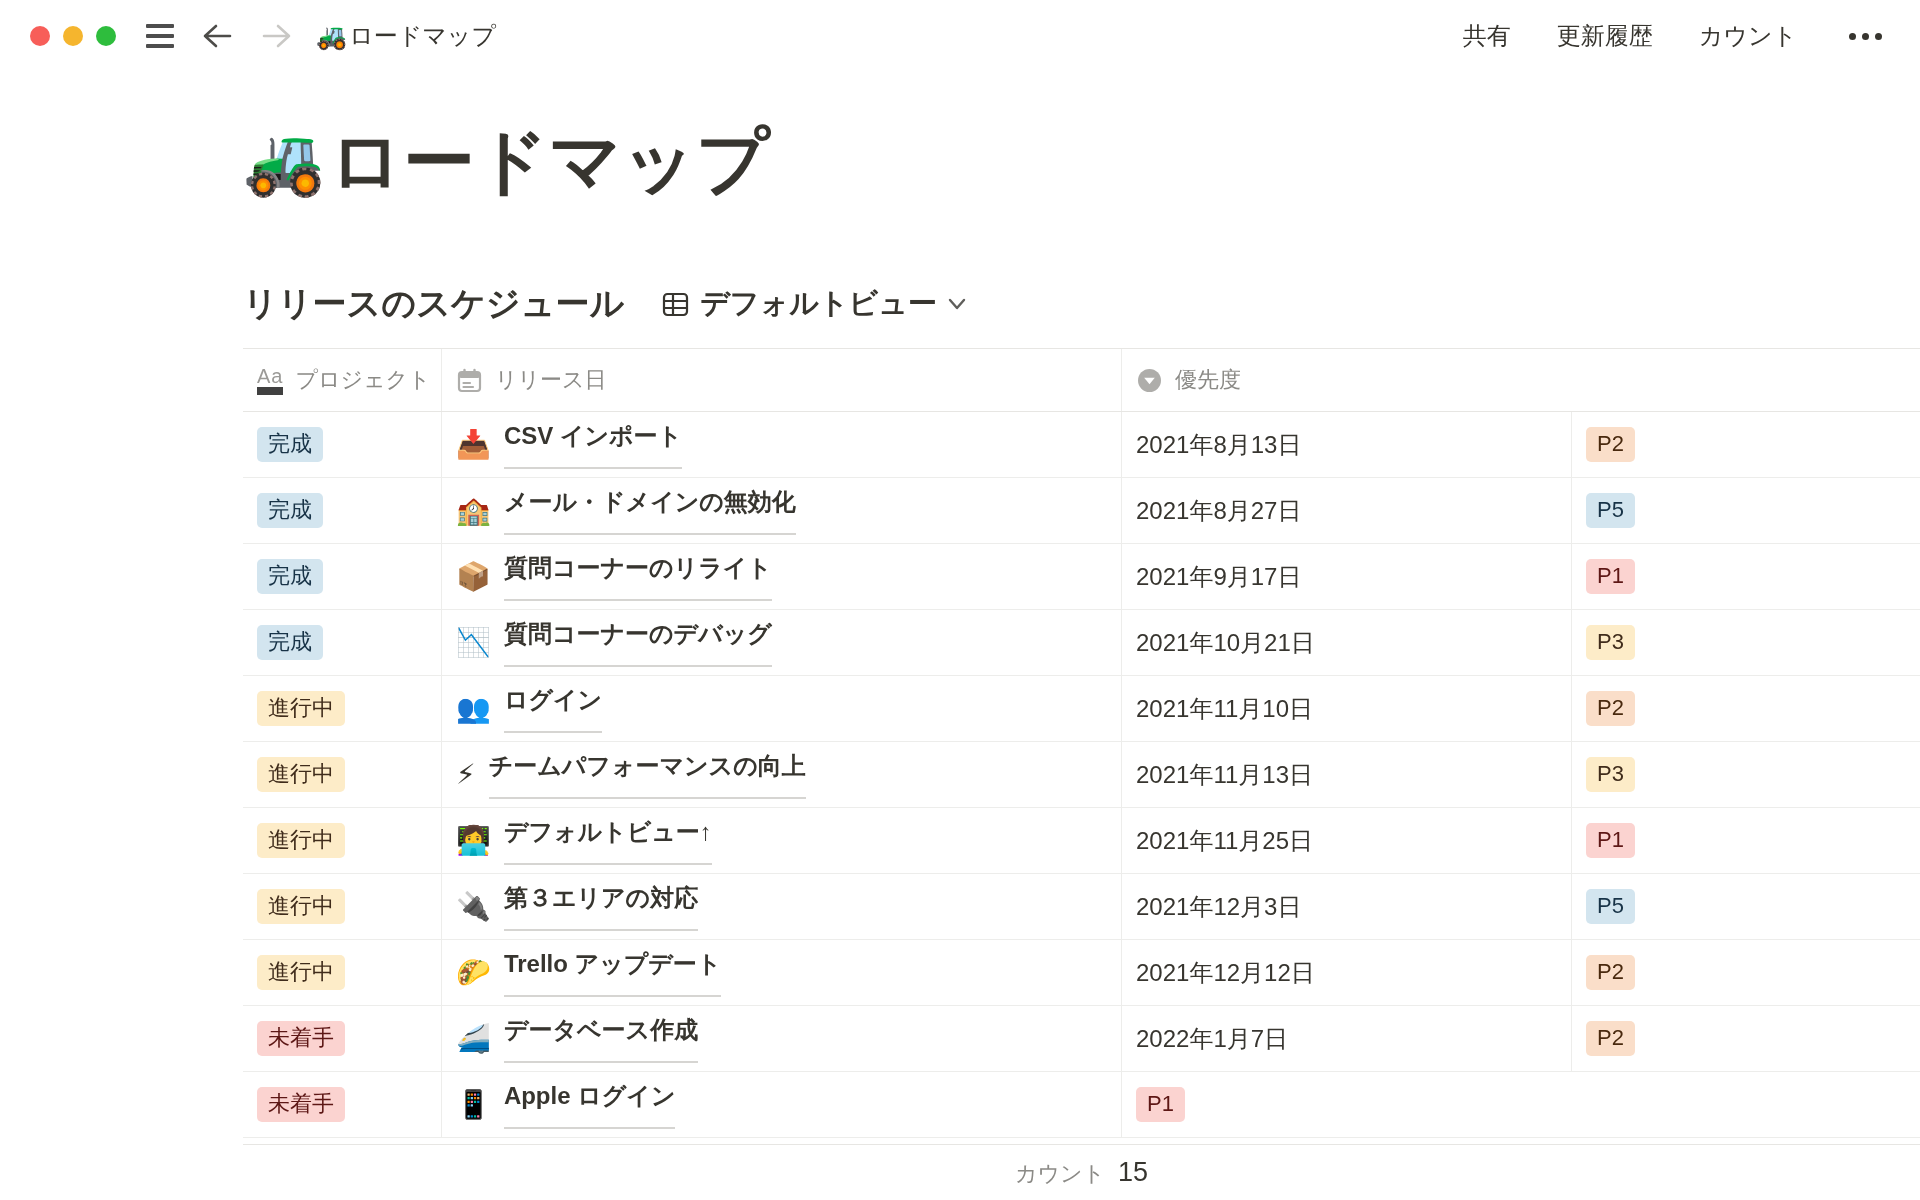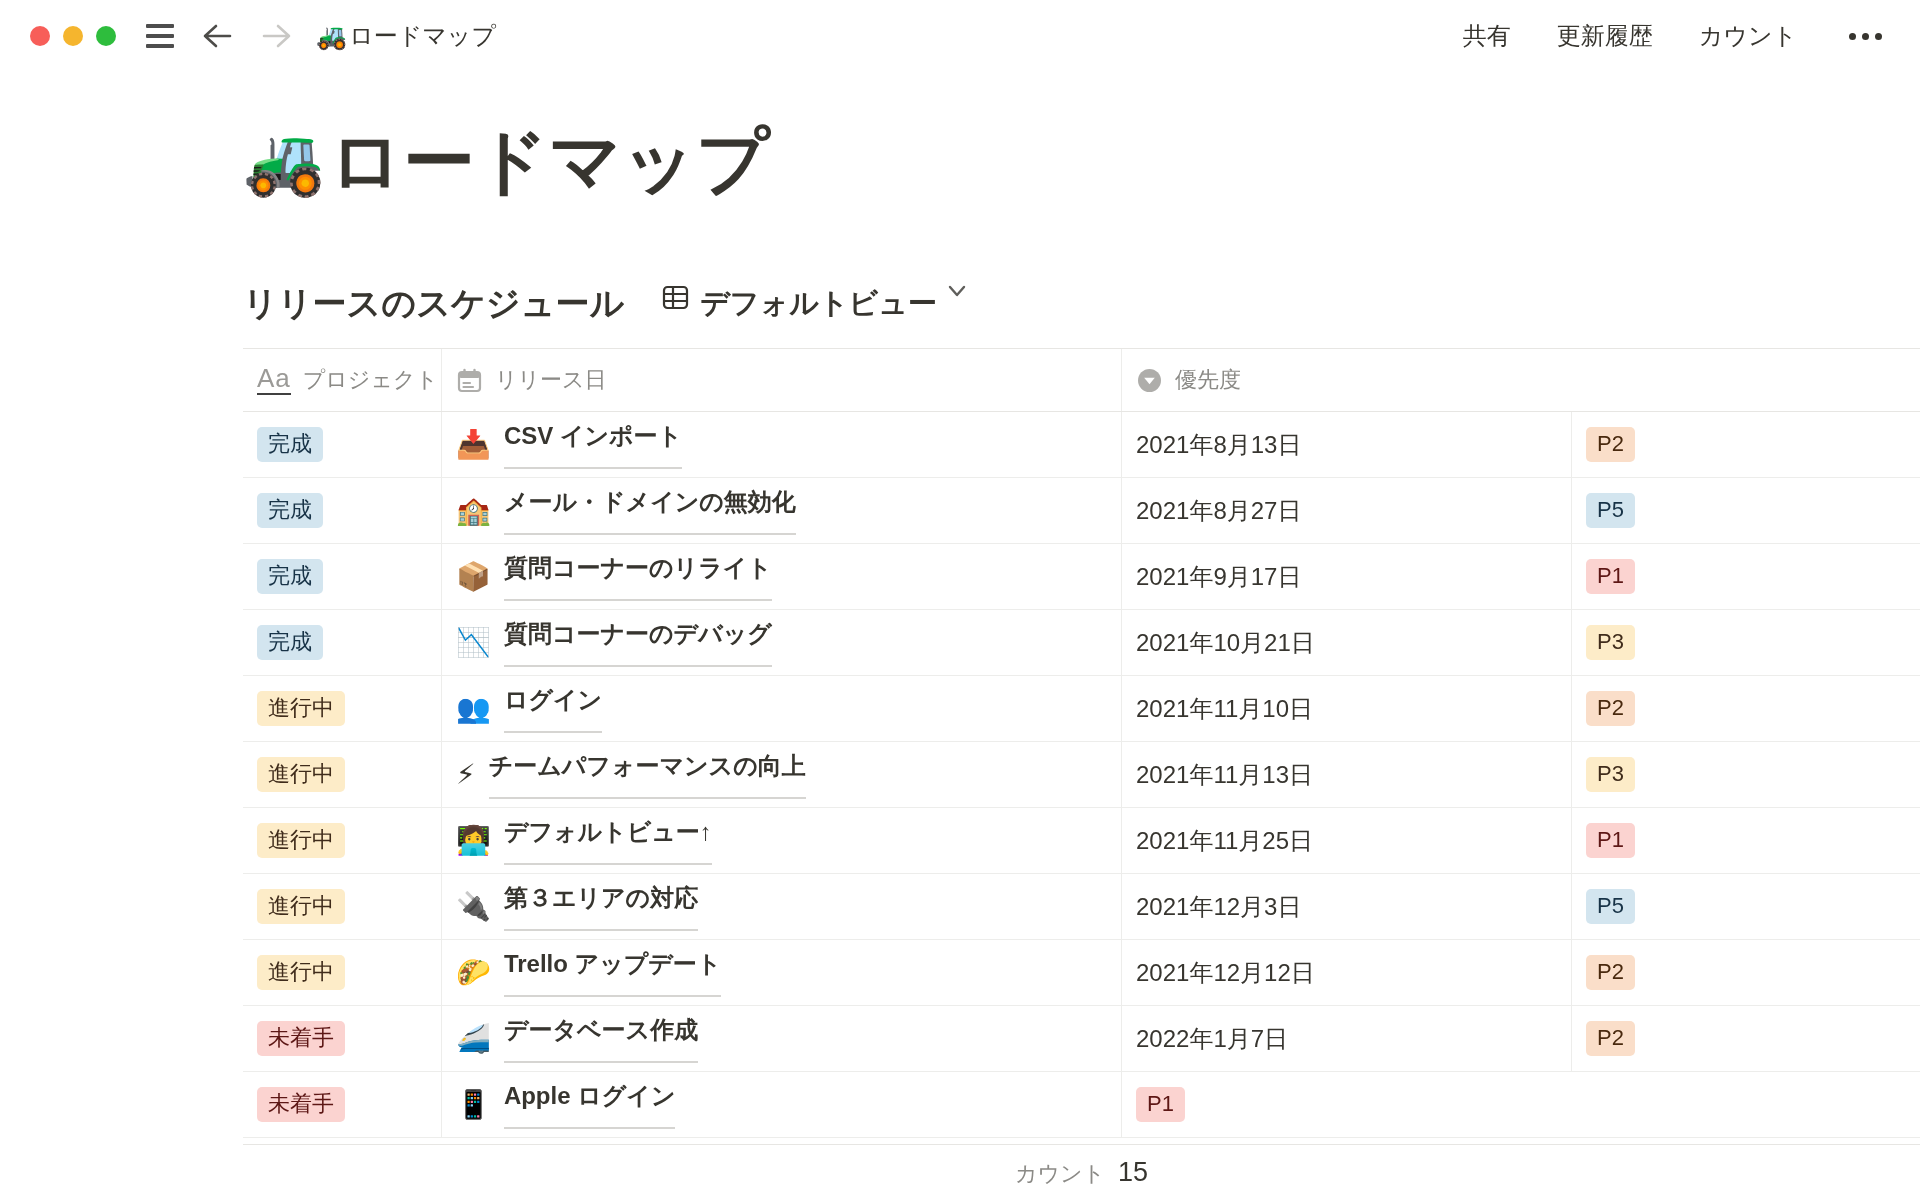--- a/index.html
+++ b/index.html
@@ -43,42 +43,42 @@
     display: flex; align-items: center; line-height: 1.25;
   }
   .page-title .emoji { font-size: 66px; margin-right: 4px; font-weight: 400; }
 
   
   .section-row {
     margin: 74px 0 0 243px;
     display: flex; align-items: center; height: 48px;
   }
   .section-title { font-size: 34px; font-weight: 700; color: #37352f; }
-  .view-tab { display: flex; margin-left: 38px; cursor: pointer; }
+  .view-tab { display: flex; align-items: center; margin-left: 38px; cursor: pointer; }
   .view-tab .grid-icon { margin-right: 11px; display: flex; }
   .view-name { font-size: 29px; font-weight: 600; color: #37352f; }
   .view-tab .chev { margin-left: 10px; display: flex; }
 
   
   .db-table { margin: 20px 0 0 243px; width: 1677px; }
   .t-head, .t-row {
     display: grid;
     grid-template-columns: 199px 680px 450px 1fr;
   }
   .t-head { height: 64px; border-top: 1px solid #e7e6e3; border-bottom: 1px solid #e7e6e3; }
   .h-cell {
     display: flex; align-items: center;
     padding-left: 14px;
     font-size: 22px; color: #8b8a86;
     overflow: hidden; white-space: nowrap;
     cursor: pointer;
   }
   .h-cell:not(:last-child) { border-right: 1px solid #ededeb; }
   .h-icon { margin-right: 12px; display: flex; align-items: center; }
-  .aa-icon { font-size: 26px; color: #9b9a97; border-bottom: 2px solid #404040; line-height: 1.05; letter-spacing: 1px; }
+  .aa-icon { font-size: 20px; color: #9b9a97; border-bottom: 8px solid #404040; line-height: 1.05; letter-spacing: 1px; }
 
   .t-row { height: 66px; border-bottom: 1px solid #ededeb; }
   .t-cell { display: flex; align-items: center; padding-left: 14px; overflow: hidden; white-space: nowrap; }
   .t-cell:not(:last-child) { border-right: 1px solid #ededeb; }
 
   .badge {
     display: inline-block;
     padding: 3px 11px 5px 11px;
     border-radius: 5px;
     font-size: 22px; line-height: 1.25;

